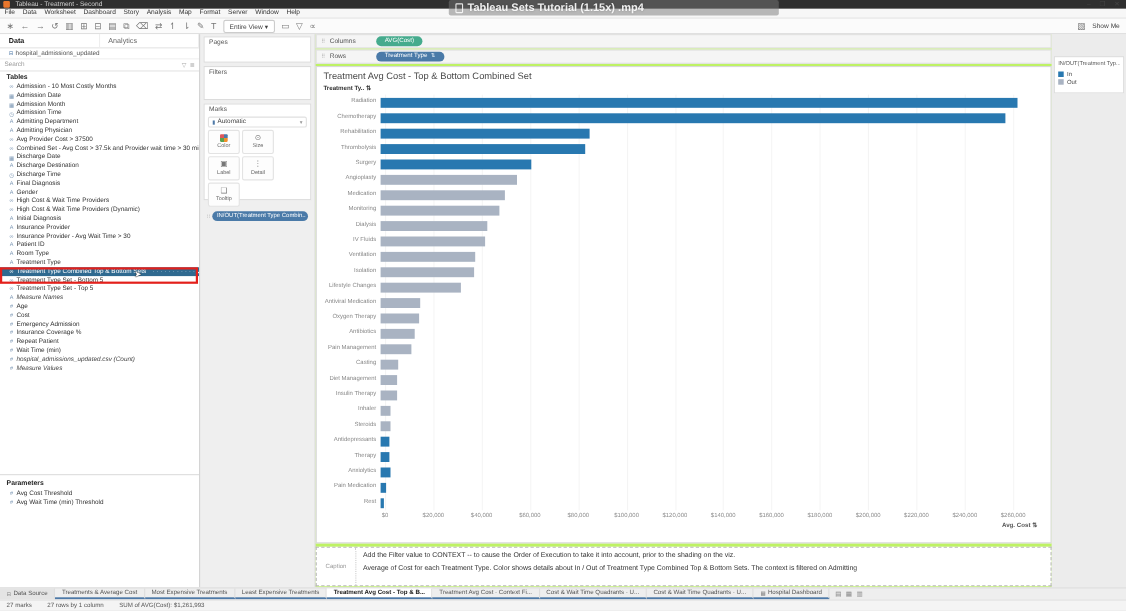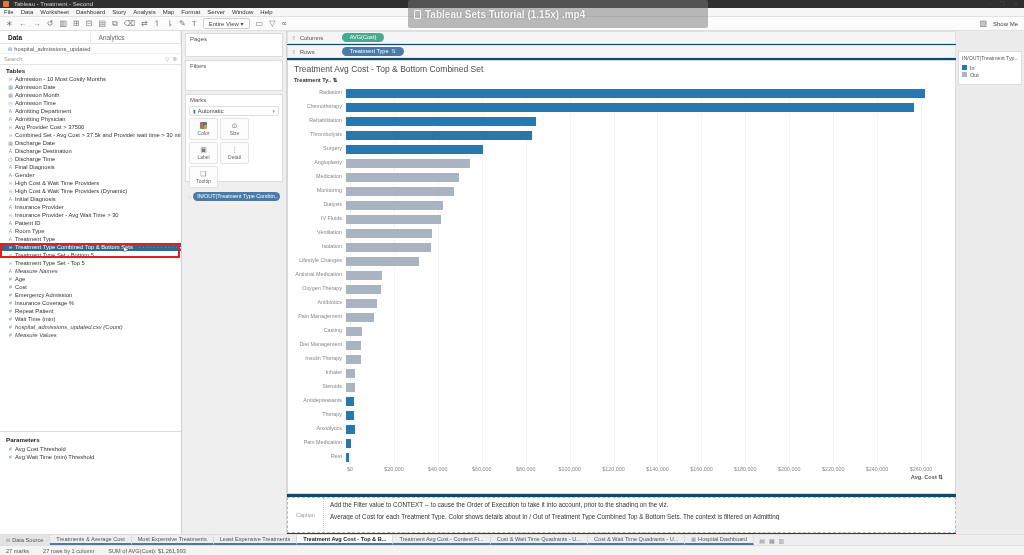--- a/index.html
+++ b/index.html
@@ -11,21 +11,21 @@
   #titlebar .app-ico { position:absolute; left:3px; top:1px; width:6px; height:6px; background:#e8762c; border-radius:1px; }
   #menubar { position:absolute; left:0; top:8px; width:1024px; height:9px; background:#f7f7f7; border-bottom:1px solid #e2e2e2; display:flex; align-items:center; padding-left:4px; gap:7px; }
   #menubar .menu-item { font-size:6px; color:#333; }
   #toolbar { position:absolute; left:0; top:17px; width:1024px; height:14px; background:#fbfbfb; border-bottom:1px solid #e0e0e0; display:flex; align-items:center; padding:0 6px; gap:6px; }
   .tb-icon { font-size:8px; color:#777; line-height:10px; }
   #fit-select { font-size:6px; color:#444; border:1px solid #ccc; background:#fff; border-radius:2px; padding:1px 5px; }
   #tb-spacer { flex:1; }
   #show-me { font-size:6px; color:#444; }
 
   
-  #video-overlay { position:absolute; left:408px; top:0; width:300px; height:28px; background:rgba(120,120,120,0.5); border-radius:2px; display:flex; align-items:center; gap:4px; padding:0 6px; z-index:50; }
+  #video-overlay { position:absolute; left:408px; top:0; width:300px; height:14px; background:rgba(120,120,120,0.5); border-radius:2px; display:flex; align-items:center; gap:4px; padding:0 6px; z-index:50; }
   #video-overlay .file-ico { width:7px; height:9px; border:1px solid rgba(255,255,255,0.85); border-radius:1px; }
   #video-overlay .vtitle { color:rgba(255,255,255,0.9); font-size:10px; font-weight:bold; white-space:nowrap; text-shadow:0 0 2px rgba(0,0,0,0.25); }
   #win-controls { position:absolute; right:2px; top:0; height:8px; z-index:60; display:flex; gap:8px; padding:0 4px; align-items:center; }
   #win-controls span { color:#444; font-size:6px; line-height:8px; }
 
   
   #main { position:absolute; left:0; top:31px; width:1024px; height:503px; display:flex; }
 
   
   #data-pane { position:relative; width:182px; height:503px; background:#fff; border-right:1px solid #d0d0d0; overflow:hidden; }
@@ -64,21 +64,21 @@
   #marks-btns { display:flex; flex-wrap:wrap; padding:0 3px; gap:2px; }
   .mark-btn { width:29px; height:22px; border:1px solid #e3e3e3; border-radius:2px; display:flex; flex-direction:column; align-items:center; justify-content:center; gap:1px; background:#fdfdfd; }
   .mark-btn .mb-ico { font-size:7px; color:#777; line-height:7px; }
   .mark-btn .mb-ico.color-swatch { width:7px; height:7px; background:conic-gradient(#4e79a7 0 25%, #f28e2b 0 50%, #59a14f 0 75%, #e15759 0); border-radius:1px; }
   .mark-btn .mb-label { font-size:5px; color:#666; }
   #marks-pill-row { display:flex; align-items:center; margin:4px 2px 0 2px; gap:2px; }
   #marks-pill-row .shelf-ico { font-size:5px; color:#999; }
   #marks-pill { flex:1; background:#4a7aa8; color:#fff; font-size:5.4px; border-radius:6px; height:9px; line-height:9px; padding:0 4px; white-space:nowrap; overflow:hidden; }
 
   
-  #sheet-area { position:relative; flex:1; height:503px; background:#0c4a6e; }
+  #sheet-area { position:relative; flex:1; height:503px; background:#bef264; }
   .shelf { position:absolute; left:0; width:100%; height:13px; background:#f5f5f5; border:1px solid #e0e0e0; display:flex; align-items:center; padding-left:4px; gap:4px; }
   #columns-shelf { top:0; }
   #rows-shelf { top:14px; }
   .shelf .shelf-grid-ico { font-size:5px; color:#aaa; }
   .shelf .shelf-label { font-size:6px; color:#555; width:38px; }
   .pill { height:9px; line-height:9px; border-radius:6px; font-size:5.6px; color:#fff; padding:0 8px; white-space:nowrap; display:flex; align-items:center; gap:3px; }
   .pill.green { background:#45ab8d; }
   .pill.blue { background:#4a7aa8; }
   .pill .pill-ico { font-size:5px; color:#dce9f5; }
 

